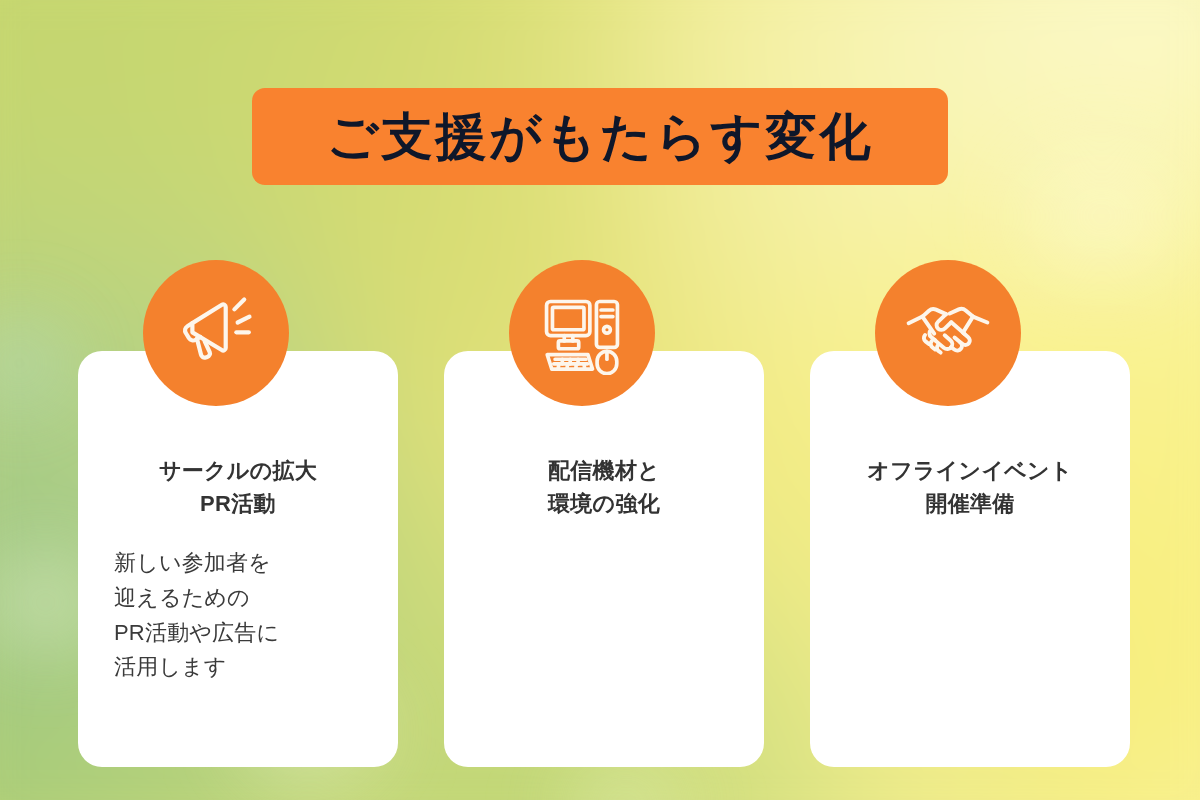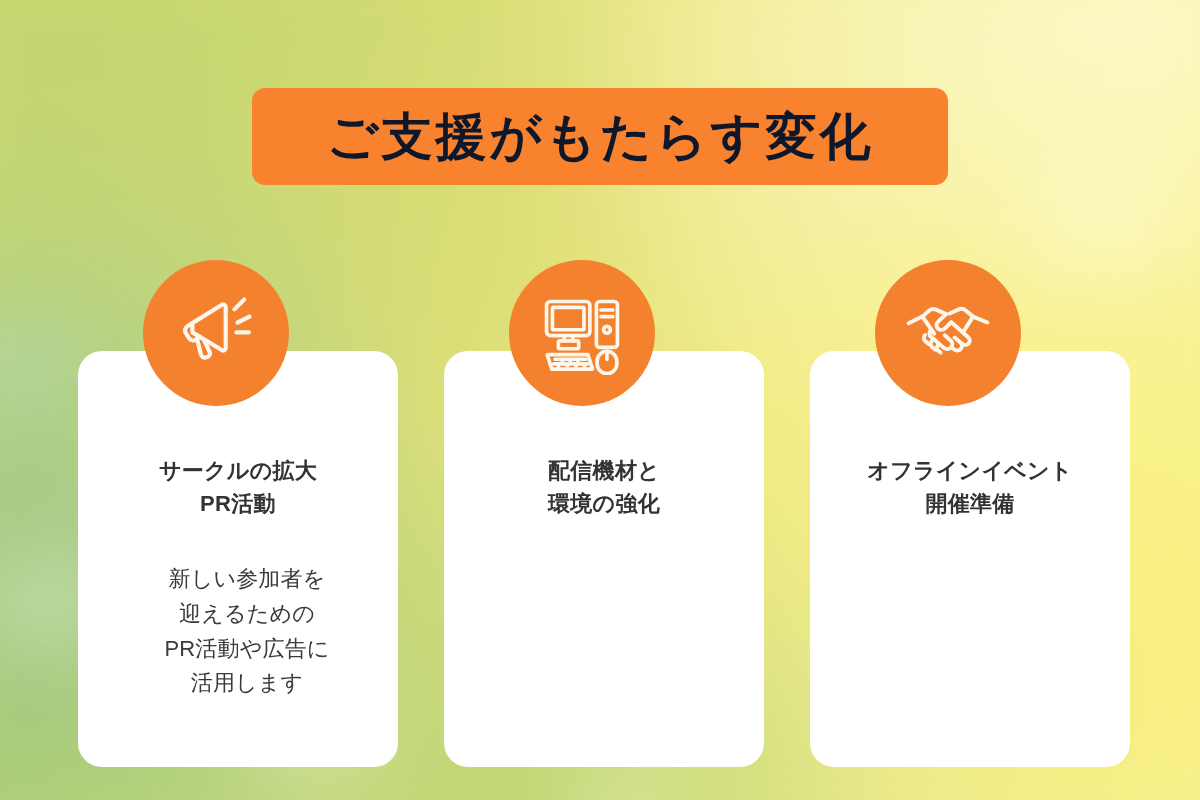--- a/index.html
+++ b/index.html
@@ -136,24 +136,24 @@
     padding-top: 104px;
     text-align: center;
     color: #333333;
     font-size: 22px;
     font-weight: bold;
     line-height: 1.48;
     letter-spacing: 0.3px;
     white-space: pre-line;
   }
   .card-body {
-    margin: 16px;
+    margin: 0;
     padding-top: 26px;
     padding-left: 18px;
-    text-align: center;
+    text-align: left;
     color: #3a3a3a;
     font-size: 22px;
     font-weight: normal;
     line-height: 1.58;
     letter-spacing: 0.2px;
     white-space: pre-line;
   }
 </style>
 </head>
 <body>

